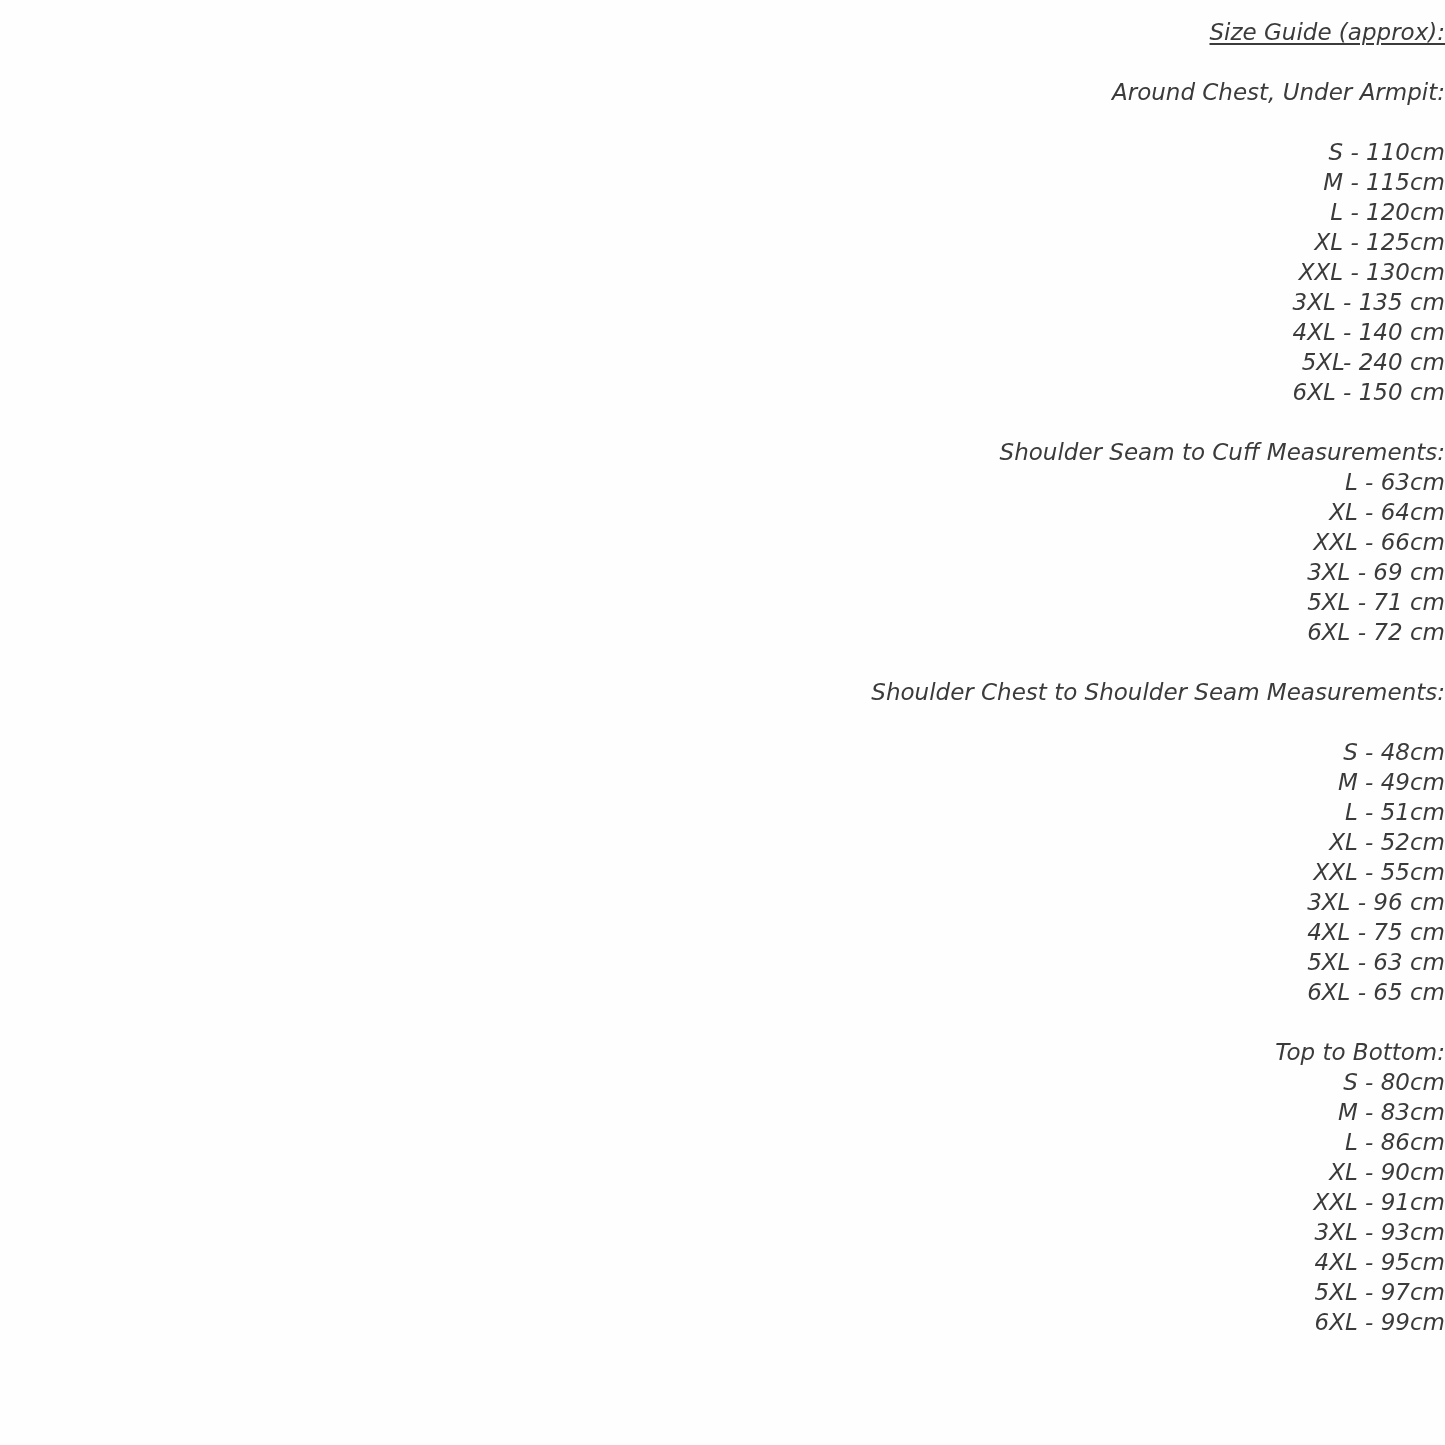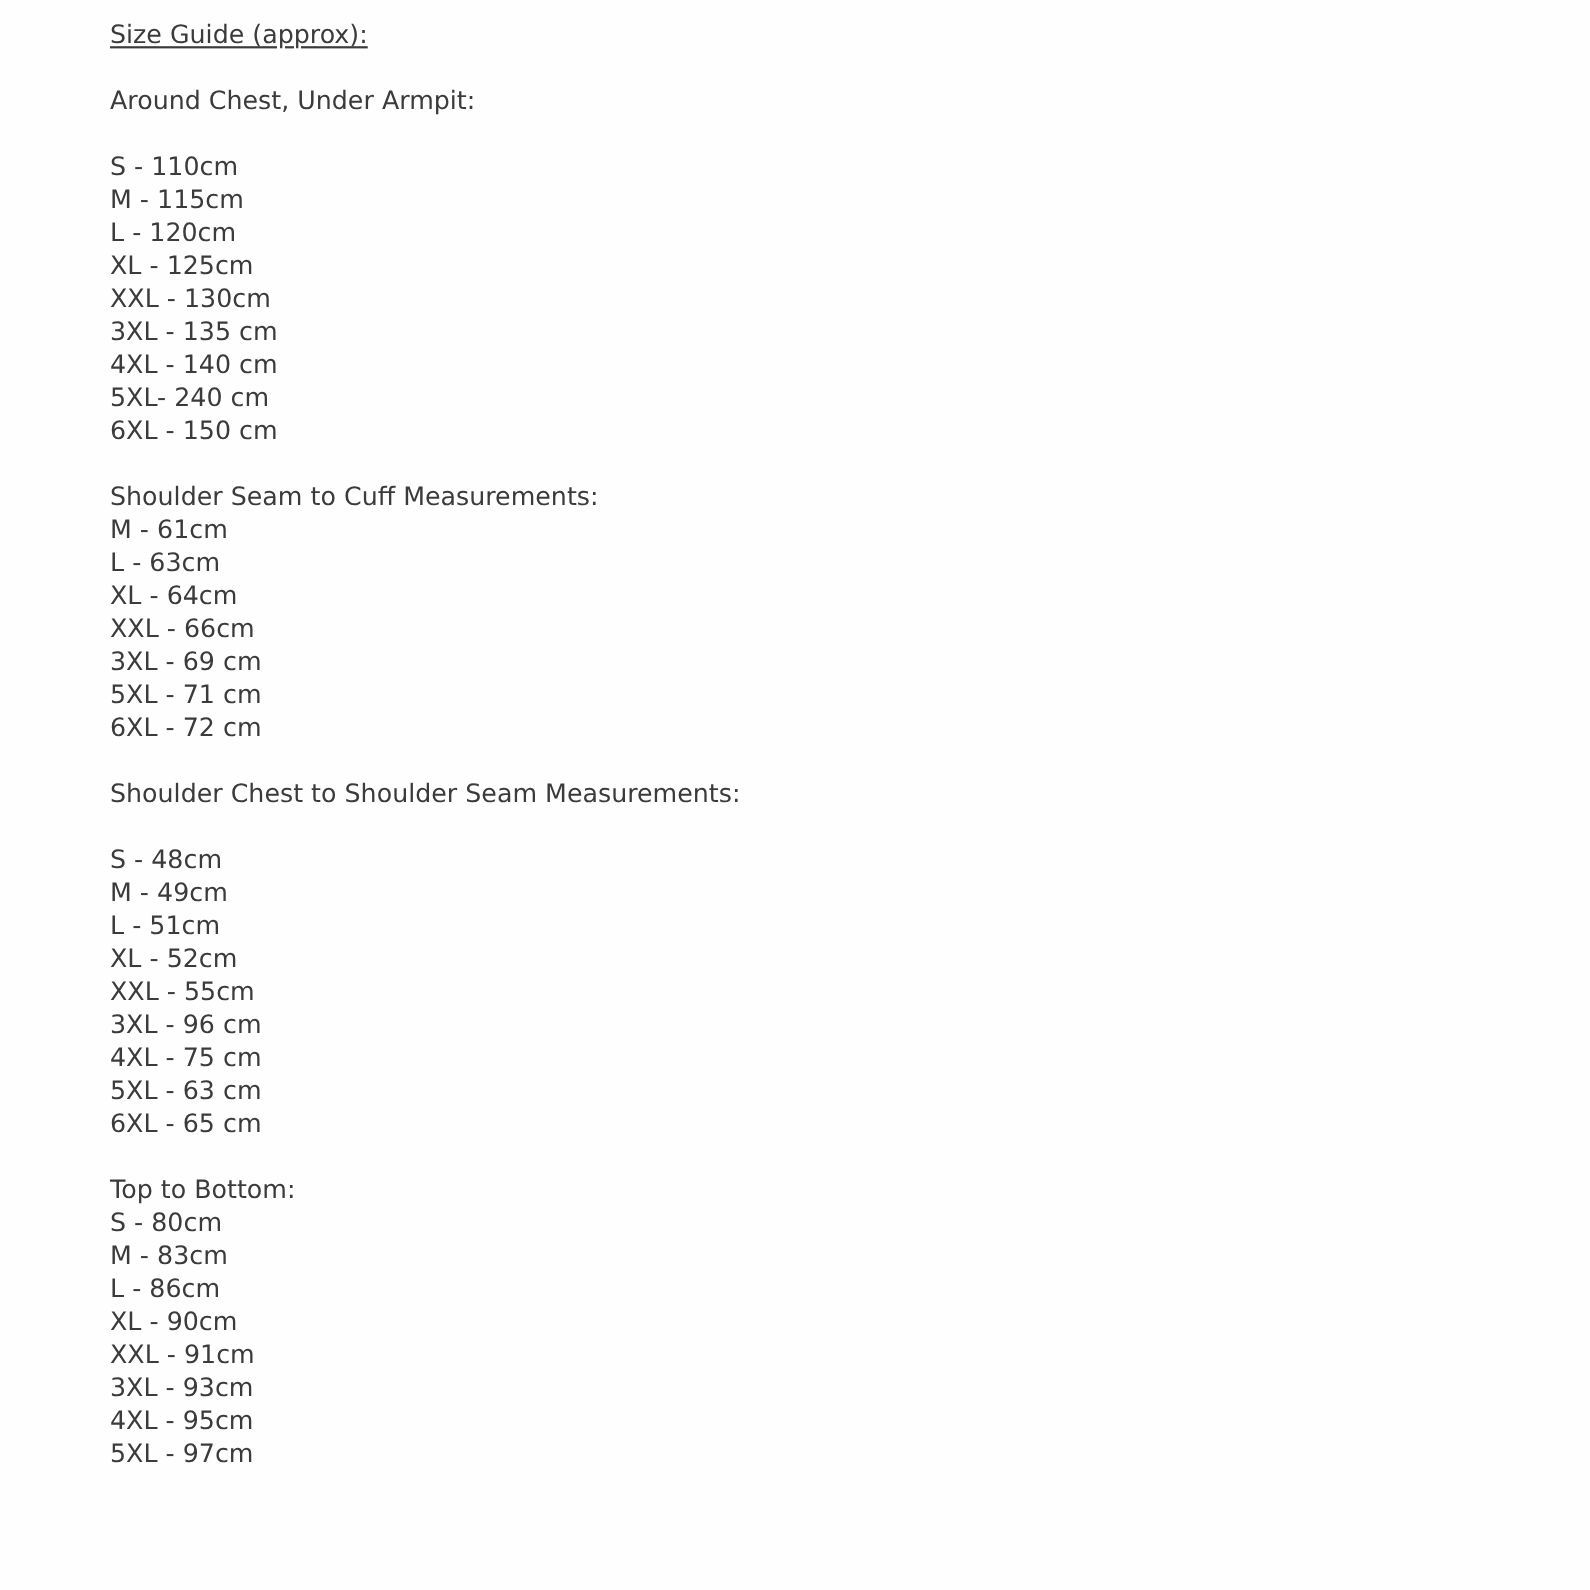--- a/index.html
+++ b/index.html
@@ -14,21 +14,22 @@
     background: #fefefe;
     overflow: hidden;
     font-family: "DejaVu Sans", "Liberation Sans", sans-serif;
     color: #3b3b3b;
   }
   .doc {
     box-sizing: border-box;
     width: 1445px;
     padding-top: 17px;
     padding-left: 100px; 
-    text-align: left;
+    text-align: right;
+    font-style: italic;
   }
   .line {
     height: 30px;
     line-height: 30px;
     font-size: 23px;
     white-space: pre;
   }
   .title-line span {
     text-decoration: underline;
     text-underline-offset: 3px;
@@ -51,21 +52,20 @@
     <div class="line">L - 120cm</div>
     <div class="line">XL - 125cm</div>
     <div class="line">XXL - 130cm</div>
     <div class="line">3XL - 135 cm</div>
     <div class="line">4XL - 140 cm</div>
     <div class="line">5XL- 240 cm</div>
     <div class="line">6XL - 150 cm</div>
     <div class="line blank"></div>
 
     <div class="line">Shoulder Seam to Cuff Measurements:</div>
-    <div class="line">M - 61cm</div>
     <div class="line">L - 63cm</div>
     <div class="line">XL - 64cm</div>
     <div class="line">XXL - 66cm</div>
     <div class="line">3XL - 69 cm</div>
     <div class="line">5XL - 71 cm</div>
     <div class="line">6XL - 72 cm</div>
     <div class="line blank"></div>
 
     <div class="line">Shoulder Chest to Shoulder Seam Measurements:</div>
     <div class="line blank"></div>
@@ -82,15 +82,16 @@
 
     <div class="line">Top to Bottom:</div>
     <div class="line">S - 80cm</div>
     <div class="line">M - 83cm</div>
     <div class="line">L - 86cm</div>
     <div class="line">XL - 90cm</div>
     <div class="line">XXL - 91cm</div>
     <div class="line">3XL - 93cm</div>
     <div class="line">4XL - 95cm</div>
     <div class="line">5XL - 97cm</div>
+    <div class="line">6XL - 99cm</div>
 
   </div>
 </div>
 
 </body></html>

